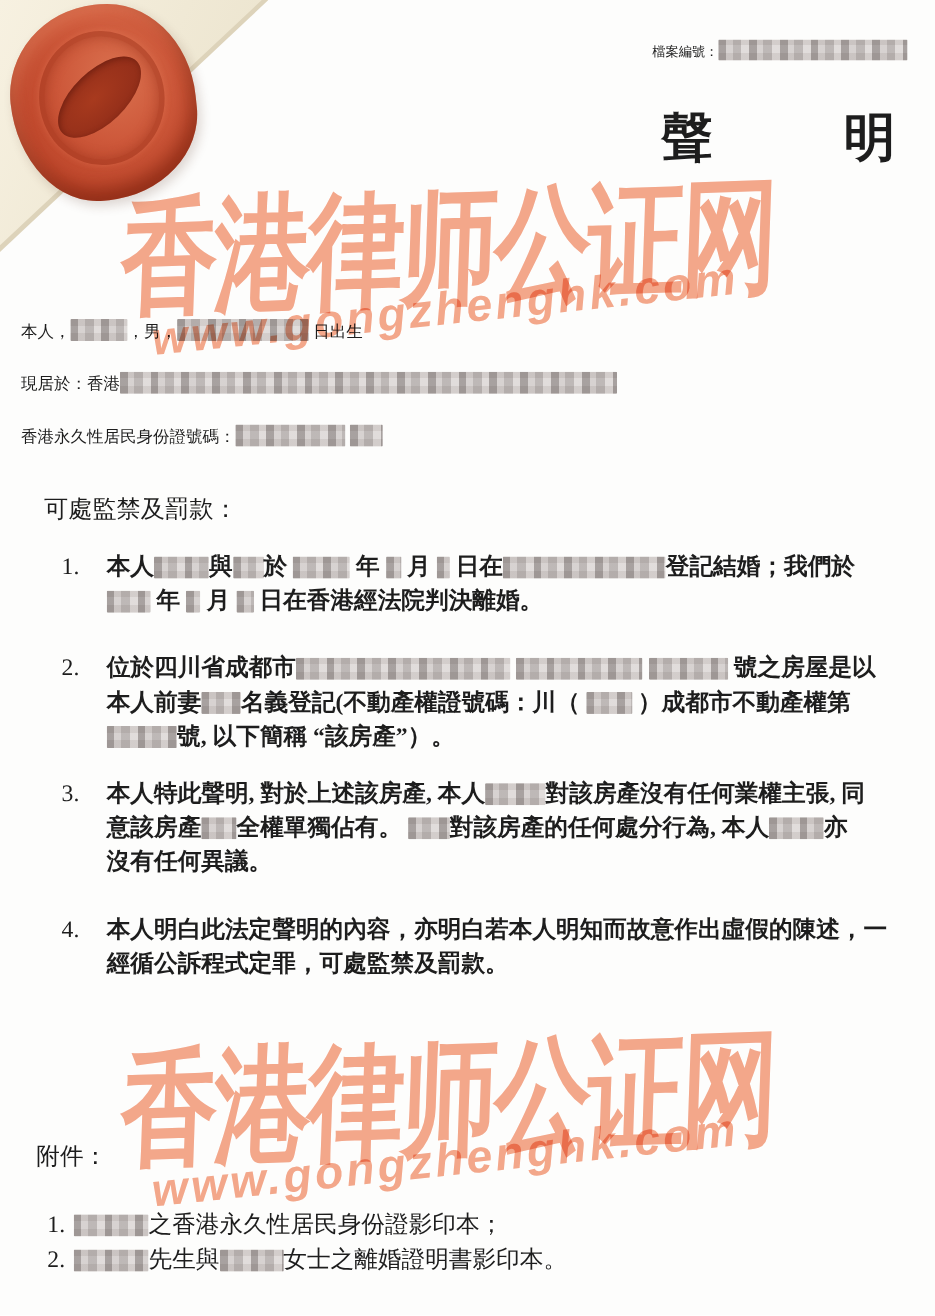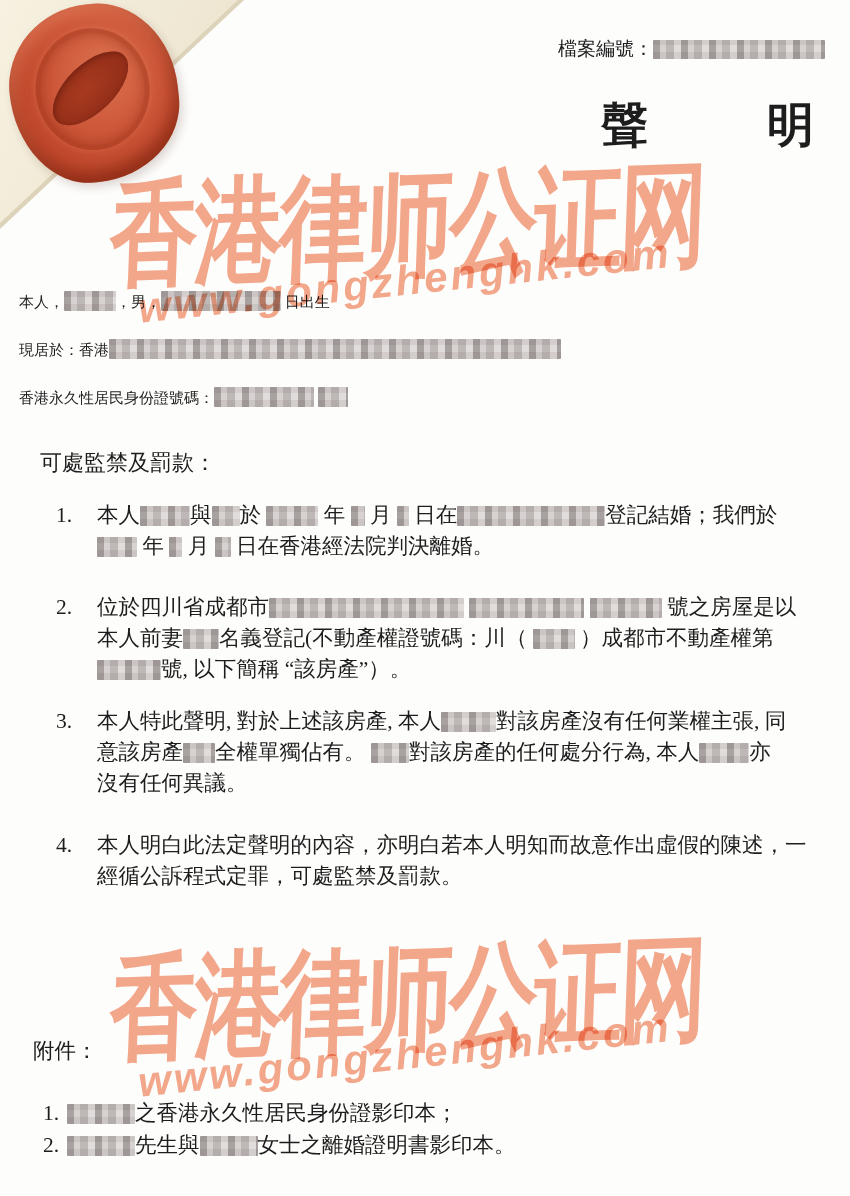--- a/index.html
+++ b/index.html
@@ -49,30 +49,30 @@
   }
   .wm-big{font-size:88px;letter-spacing:-3px;transform-origin:left top;
           transform:rotate(-2deg) skewX(-4deg) scaleY(1.3);}
   .wm-url{font-size:42px;font-style:italic;letter-spacing:3px;transform-origin:left top;
           transform:rotate(-6deg);}
   .wm-big1{left:112px;top:178px;}
   .wm-url1{left:136px;top:288px;}
   .wm-big2{left:112px;top:952px;}
   .wm-url2{left:136px;top:1062px;}
   
-  .file-no{position:absolute;top:36px;right:25px;font-size:19px;z-index:1;}
+  .file-no{position:absolute;top:36px;right:25px;font-size:12px;z-index:1;}
   .doc-title{
     position:absolute;top:94px;left:0;width:100%;text-align:right;z-index:1;
     font-size:47px;font-weight:bold;letter-spacing:36px;text-indent:36px;
   }
   .intro{position:absolute;left:19px;top:278px;width:790px;font-size:15px;line-height:48px;z-index:1;}
   .declare-head{position:absolute;left:40px;top:448px;font-size:22px;z-index:1;}
   .item{position:absolute;left:56px;width:766px;display:flex;font-size:21.5px;line-height:31px;z-index:1;}
   .item-num{flex:0 0 41px;}
-  .item-body{flex:1;}
+  .item-body{flex:1;font-weight:bold;}
   .item-1{top:500px;}
   .item-2{top:592px;}
   .item-3{top:706px;}
   .item-4{top:830px;}
   .attach-label{position:absolute;left:33px;top:1036px;font-size:21.5px;z-index:1;}
   .attach{position:absolute;left:43px;width:780px;display:flex;font-size:21.5px;line-height:31px;z-index:1;}
   .attach-num{flex:0 0 24px;}
   .attach-body{flex:1;}
   .attach-1{top:1098px;}
   .attach-2{top:1130px;}

